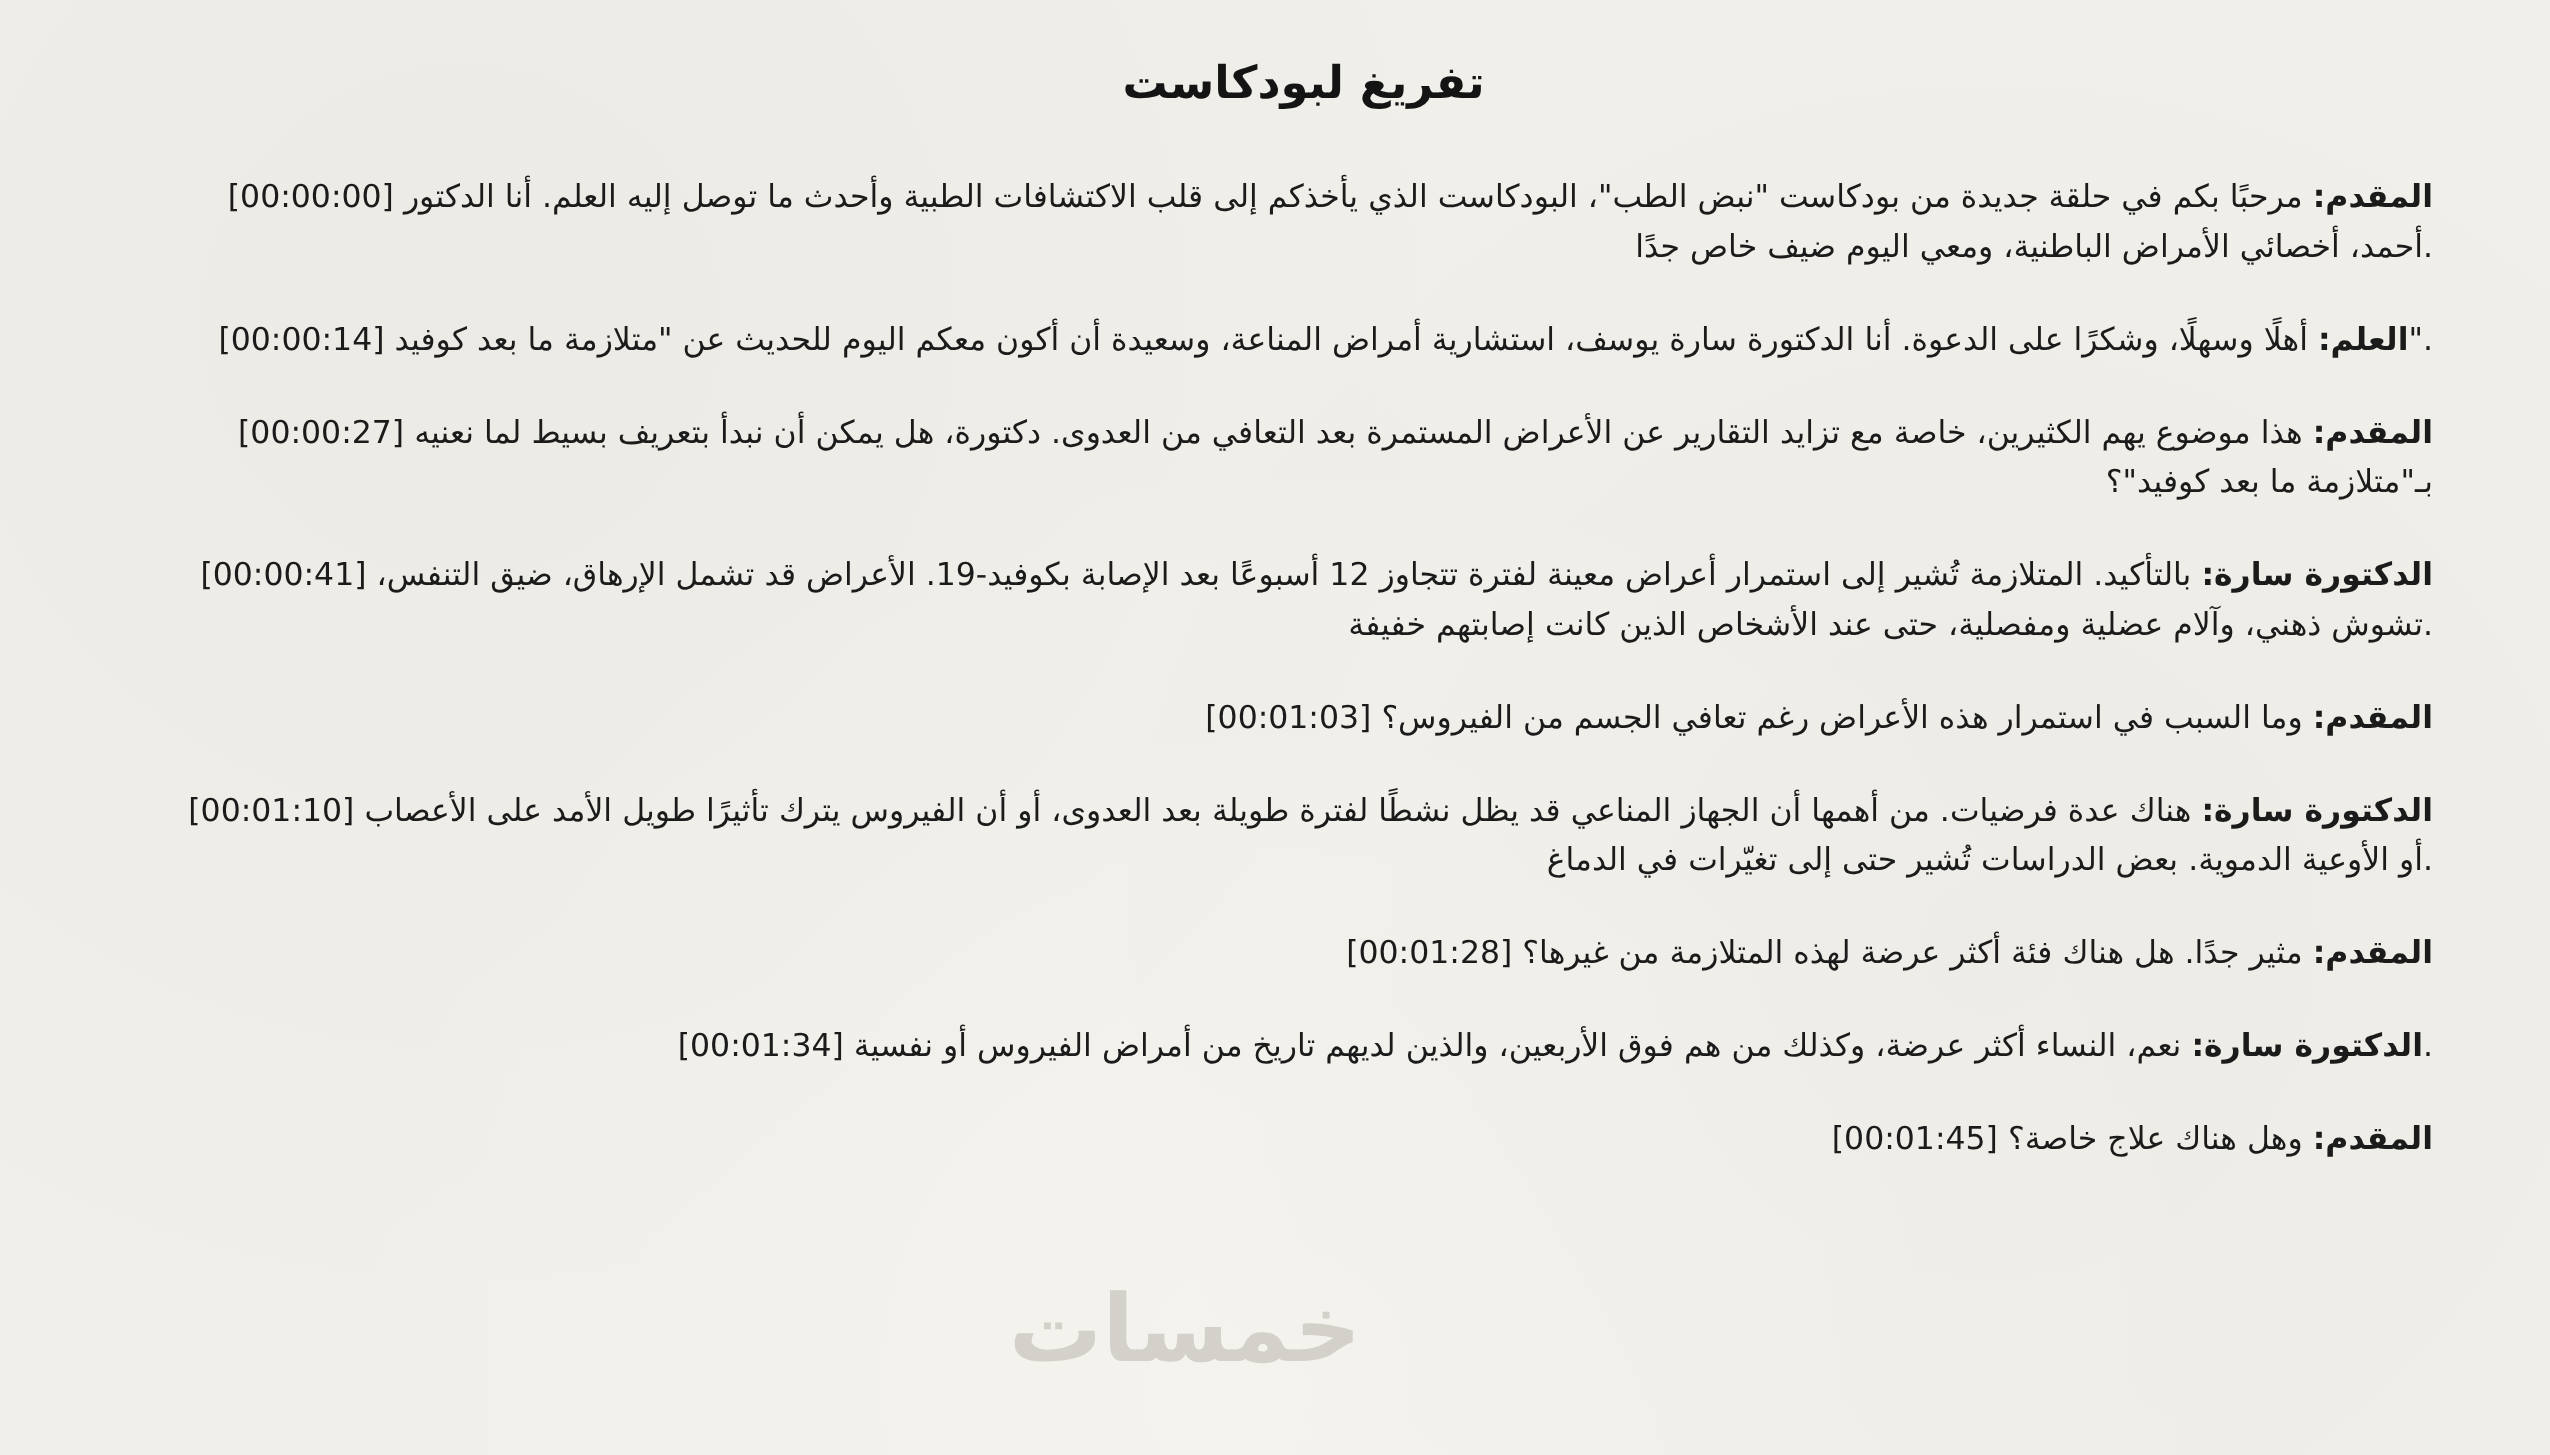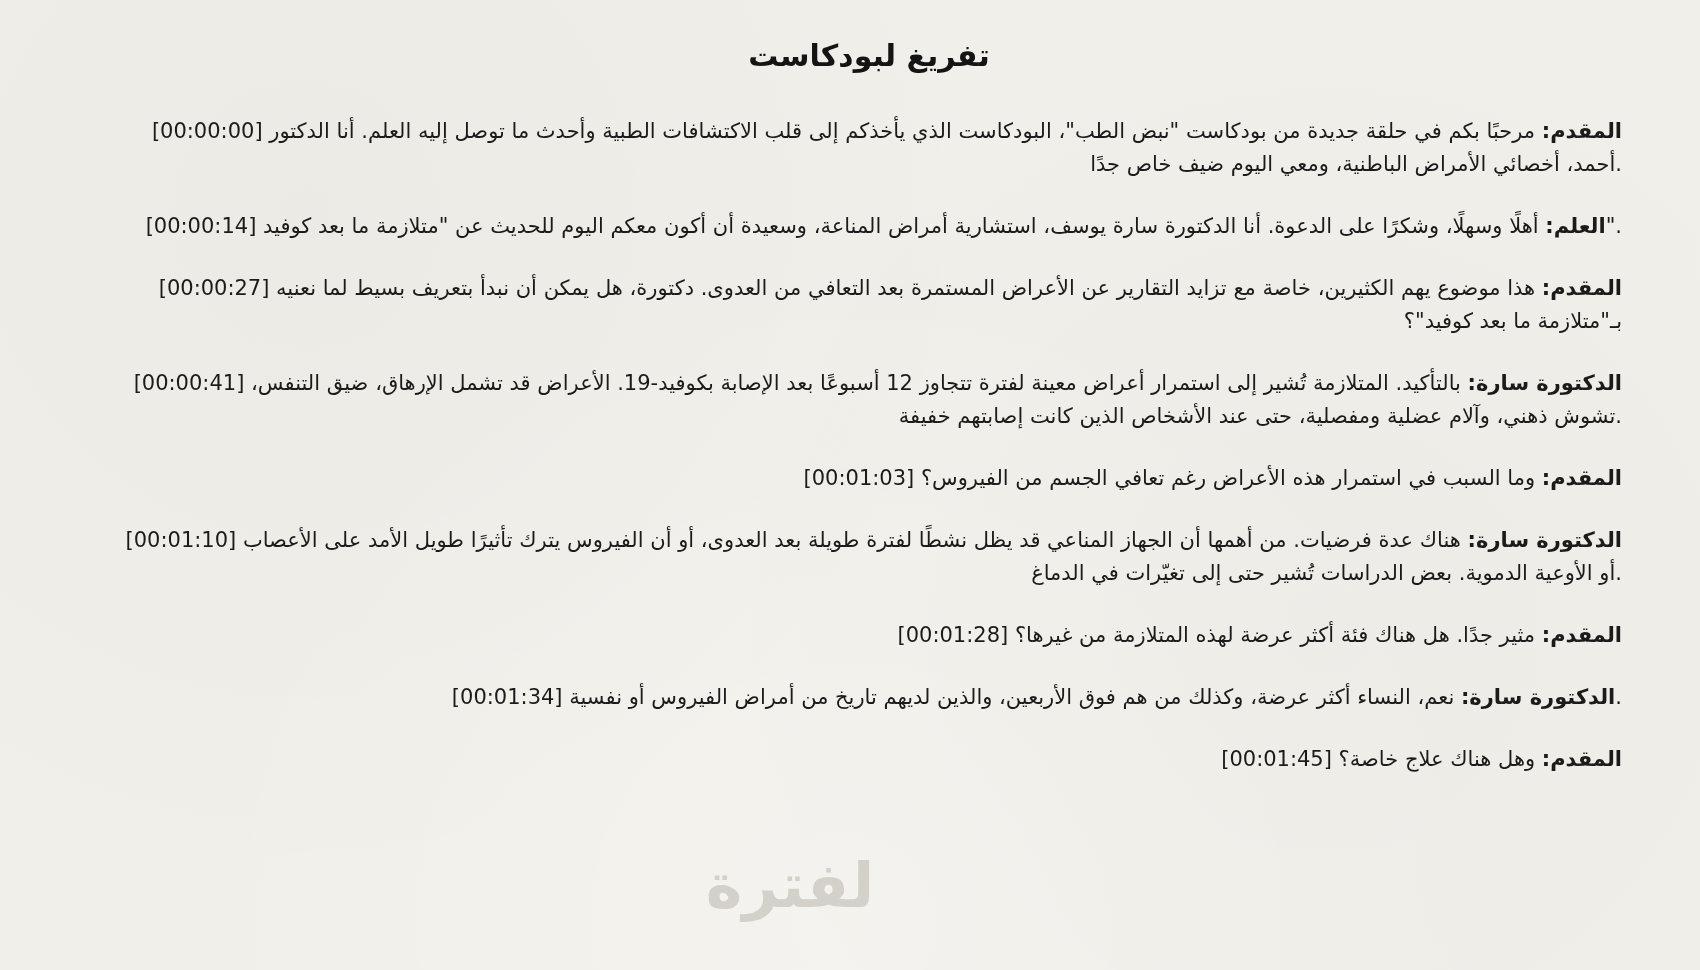--- a/index.html
+++ b/index.html
@@ -69,21 +69,21 @@
     direction: rtl;
     color: var(--watermark, #c9c6bd);
     opacity: 0.75;
     letter-spacing: 2px;
     user-select: none;
   }
 </style>
 </head>
 <body>
 
-<div class="watermark">لفترة</div>
+<div class="watermark">خمسات</div>
 
 <main class="page">
 
   <h1 class="title">تفريغ لبودكاست</h1>
 
   <section class="entries">
 
     <p class="entry"><span class="ts">[00:00:00]</span> <strong class="speaker">المقدم:</strong> <span class="text">مرحبًا بكم في حلقة جديدة من بودكاست "نبض الطب"، البودكاست الذي يأخذكم إلى قلب الاكتشافات الطبية وأحدث ما توصل إليه العلم. أنا الدكتور أحمد، أخصائي الأمراض الباطنية، ومعي اليوم ضيف خاص جدًا.</span></p>
 
     <p class="entry"><span class="ts">[00:00:14]</span> <strong class="speaker">العلم:</strong> <span class="text">أهلًا وسهلًا، وشكرًا على الدعوة. أنا الدكتورة سارة يوسف، استشارية أمراض المناعة، وسعيدة أن أكون معكم اليوم للحديث عن "متلازمة ما بعد كوفيد".</span></p>

